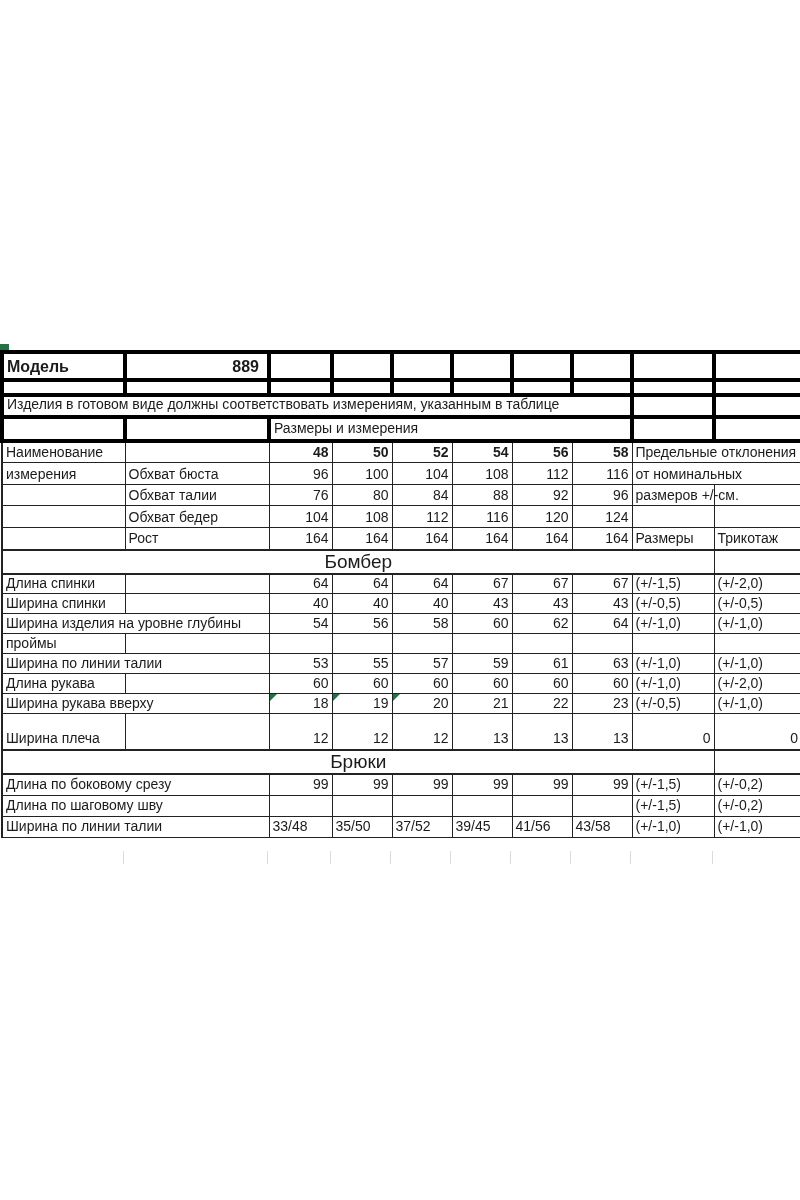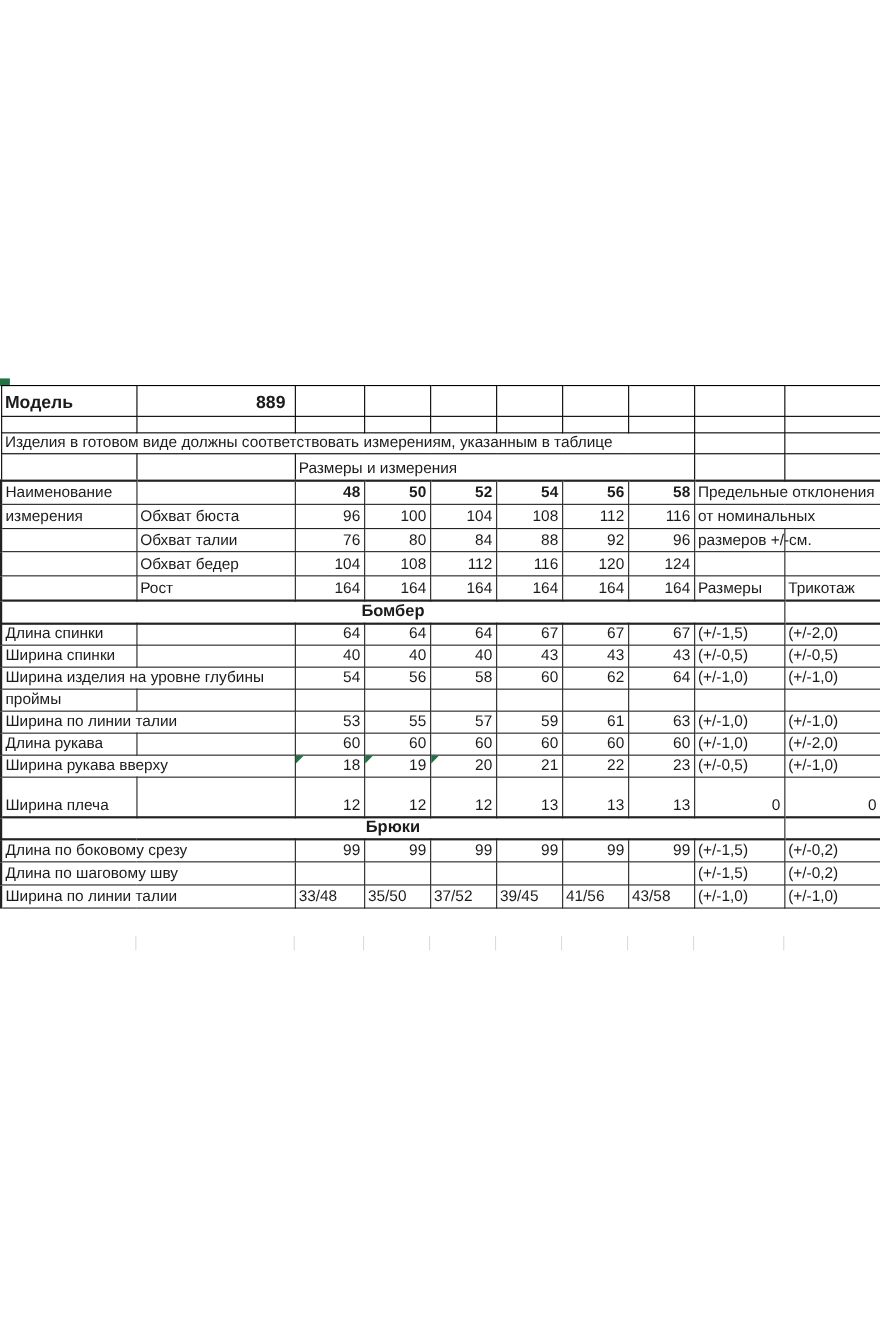--- a/index.html
+++ b/index.html
@@ -9,28 +9,28 @@
   }
   #canvas{position:absolute;left:0;top:0;width:800px;height:1200px;background:#ffffff;}
   table.grid{
     position:absolute;left:0;top:350px;width:800px;
     border-collapse:collapse;table-layout:fixed;
   }
   td{
     padding:0 3px 2px 3px;font-size:14px;line-height:1.12;
     vertical-align:bottom;white-space:nowrap;overflow:visible;
   }
-  td.g{border:1px solid #000000;}          
+  td.g{border:4px solid #000000;}          
   td.k{border:1px solid #222222;}          
   .left{text-align:left;}
   .num{text-align:right;}
   .bold{font-weight:700;}
   .model{font-size:16px;font-weight:700;}
   .modelval{font-size:16px;font-weight:700;text-align:right;padding-right:8px;}
-  .sec{font-weight:700;font-size:15px;text-align:center;padding-bottom:1px;}
+  .sec{font-weight:400;font-size:19px;text-align:center;padding-bottom:1px;}
   .tt{border-top-width:2px !important;}
   .tb{border-bottom-width:2px !important;}
   .tl{border-left-width:2px !important;}
   .trr{border-right-width:2px !important;}
   td.flag{position:relative;}
   span.tri{
     position:absolute;left:0;top:0;width:0;height:0;
     border-top:7px solid #217346;border-right:7px solid transparent;
   }
   #corner-dot{

